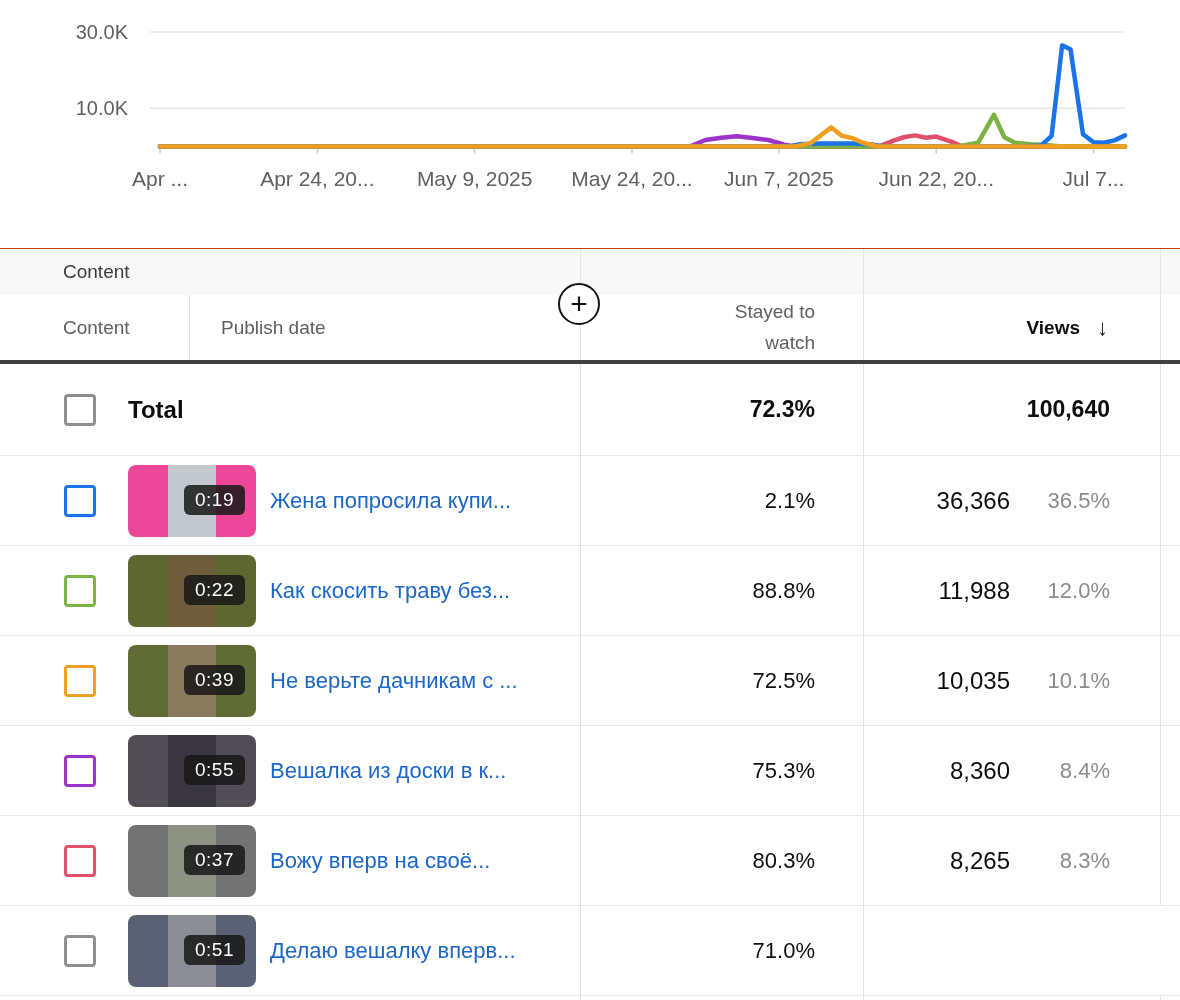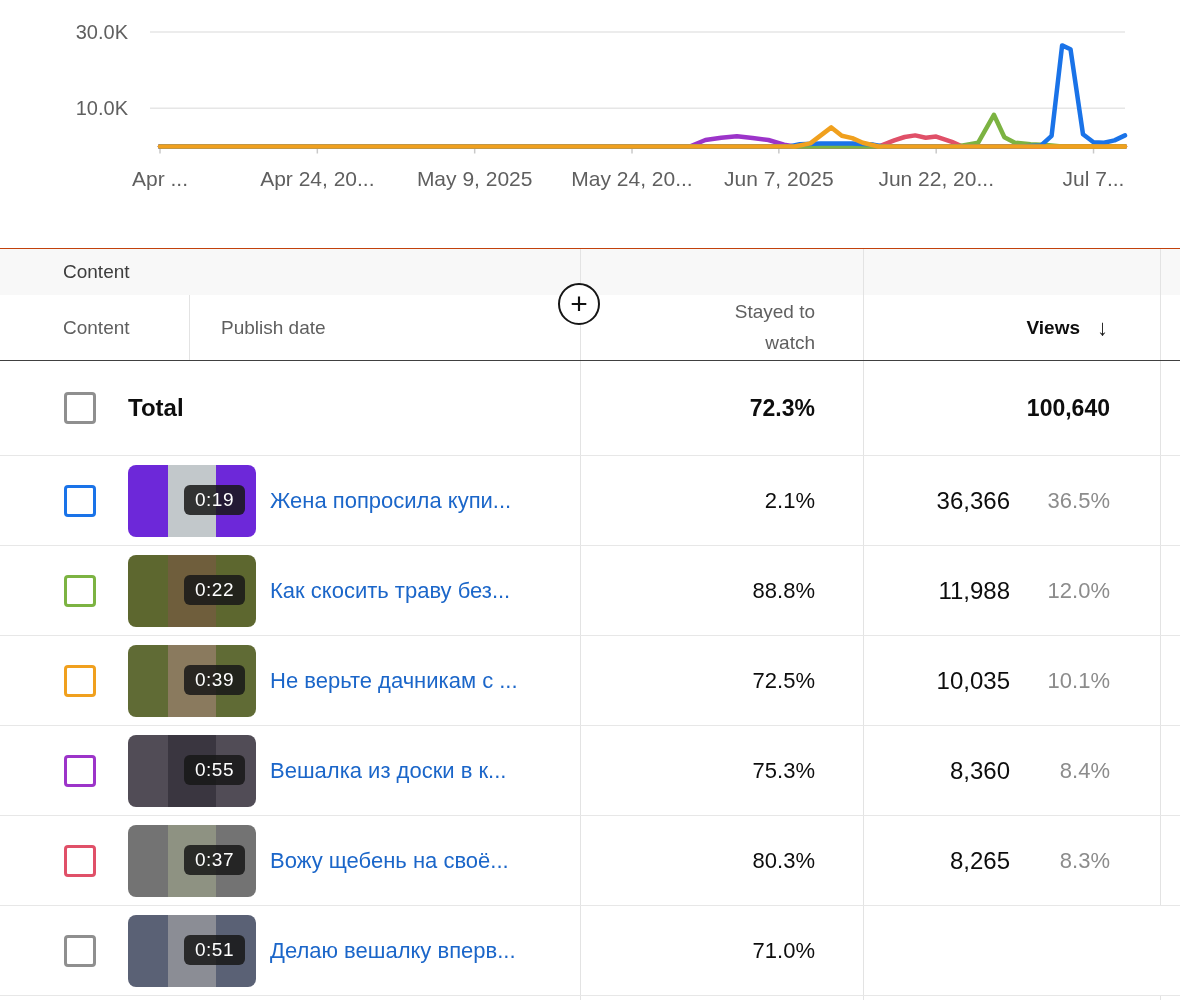--- a/index.html
+++ b/index.html
@@ -23,21 +23,21 @@
   .subheader{height:65px;background:#fff;}
   .sub-duration{width:190px;display:flex;align-items:center;padding-left:63px;box-sizing:border-box;border-right:1px solid #e3e3e3;}
   .sub-publish{width:390px;display:flex;align-items:center;padding-left:31px;box-sizing:border-box;}
   .subhead-label{font-size:19px;font-weight:500;color:#5f5f5f;}
   .sub-stayed{display:flex;align-items:center;justify-content:flex-end;padding-right:48px;}
   .sub-stayed span{display:inline-block;max-width:112px;text-align:right;line-height:1.6;}
   .sub-views{display:flex;align-items:center;justify-content:flex-end;gap:17px;padding-right:52px;}
   .views-head{font-size:19px;font-weight:700;color:#0d0d0d;}
   .sort-arrow{font-size:22px;color:#1a1a1a;font-weight:400;}
 
-  .total-row{height:95px;border-top:1px solid #404040;}
+  .total-row{height:95px;border-top:4px solid #404040;}
   .cell-check{width:128px;display:flex;align-items:center;padding-left:64px;box-sizing:border-box;}
   .cb{width:26px;height:26px;border:3px solid #8f8f8f;border-radius:4px;background:#fff;display:inline-block;}
   .total-label-cell{width:452px;display:flex;align-items:center;}
   .total-label{font-size:24px;font-weight:700;}
   .num-cell{display:flex;align-items:center;justify-content:flex-end;padding-right:48px;font-size:22px;text-align:right;}
   .total-row .num-cell{font-size:23px;font-weight:700;}
   .views-cell{display:flex;align-items:center;padding-right:50px;}
   .views-cell .vflex{flex:1;text-align:right;}
   .total-views{font-size:23px;font-weight:700;}
 
@@ -134,21 +134,21 @@
         <span class="vflex total-views">100,640</span>
       </div>
       <div class="c-sliver"></div>
     </div>
 
     <div class="flexrow vrow">
       <div class="cell-check">
           <span class="cb" style="border-color: rgb(26, 115, 232);"></span>
         </div>
       <div class="cell-thumb">
-        <div class="thumb" style="background: #6d28d9;">
+        <div class="thumb" style="background: #ec4899;">
           <div class="strip" style="background: rgb(194, 200, 203);"></div>
           <span class="badge">0:19</span>
         </div>
       </div>
       <div class="cell-title">
           <a class="vtitle">Жена попросила купи...</a>
         </div>
       <div class="c-stayed num-cell stayed-val">2.1%</div>
       <div class="c-views views-cell">
         <span class="views-num">36,366</span>
@@ -224,21 +224,21 @@
       <div class="cell-check">
           <span class="cb" style="border-color: rgb(224, 80, 104);"></span>
         </div>
       <div class="cell-thumb">
         <div class="thumb" style="background: #737373;">
           <div class="strip" style="background: rgb(142, 146, 130);"></div>
           <span class="badge">0:37</span>
         </div>
       </div>
       <div class="cell-title">
-          <a class="vtitle">Вожу щебень на своё...</a>
+          <a class="vtitle">Вожу вперв на своё...</a>
         </div>
       <div class="c-stayed num-cell stayed-val">80.3%</div>
       <div class="c-views views-cell">
         <span class="views-num">8,265</span>
         <span class="views-pct">8.3%</span>
       </div>
       <div class="c-sliver"></div>
     </div>
 
     <div class="flexrow vrow">

